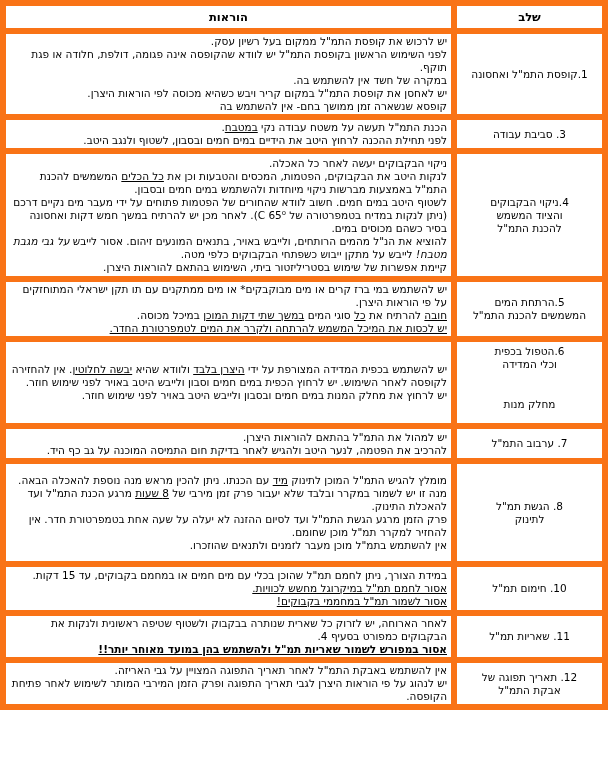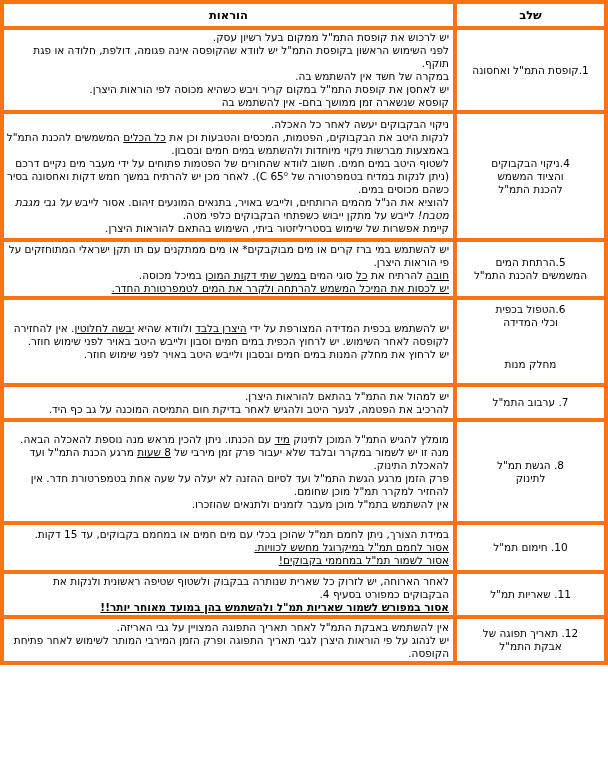--- a/index.html
+++ b/index.html
@@ -1,18 +1,18 @@
 <!DOCTYPE html>
 <html lang="he" dir="rtl"><head>
 <meta charset="utf-8">
 <style>
   html,body{margin:0;padding:0;background:#ffffff;}
   .page{width:608px;direction:rtl;font-family:"DejaVu Sans",sans-serif;color:#000;}
   table{border-collapse:collapse;width:608px;table-layout:fixed;}
-  th,td{border:4px solid #f97316;}
+  th,td{border:6px solid #f97316;}
   thead th{font-weight:bold;font-size:11.5px;height:20px;padding:1px 2px;text-align:center;vertical-align:middle;}
   td.step{width:151px;text-align:center;vertical-align:middle;font-size:10.5px;line-height:13px;padding:1px 2px;}
   td.step.split{vertical-align:top;position:relative;padding-top:3px;}
   .step-bottom{position:absolute;bottom:12px;left:0;right:0;text-align:center;}
   td.instr{vertical-align:middle;font-size:10.5px;line-height:13px;padding:1px 4px 1px 2px;text-align:right;}
   .para{margin:0;}
   .u{text-decoration:underline;}
   .b{font-weight:bold;}
   .i{font-style:italic;}
 </style>
@@ -35,20 +35,29 @@
         <tr style="height: 66px;">
           <td class="step">
             <div>1.קופסת התמ"ל ואחסונה</div>
           </td>
           <td class="instr">
             <div class="para"><span>יש לרכוש את קופסת התמ"ל ממקום בעל רשיון עסק.</span></div>
             <div class="para"><span>לפני השימוש הראשון בקופסת התמ"ל יש לוודא שהקופסה אינה פגומה, דולפת, חלודה או פגת תוקף.</span></div>
             <div class="para"><span>במקרה של חשד אין להשתמש בה.</span></div>
             <div class="para"><span>יש לאחסן את קופסת התמ"ל במקום קריר ויבש כשהיא מכוסה לפי הוראות היצרן.</span></div>
             <div class="para"><span>קופסא שנשארה זמן ממושך בחם- אין להשתמש בה</span></div>
+          </td>
+        </tr>
+        <tr style="height: 34px;">
+          <td class="step">
+            <div>3. סביבת עבודה</div>
+          </td>
+          <td class="instr">
+            <div class="para"><span>הכנת התמ"ל תעשה על משטח עבודה נקי </span><span class="u">במטבח</span><span>.</span></div>
+            <div class="para"><span>לפני תחילת ההכנה לרחוץ היטב את הידיים במים חמים ובסבון, לשטוף ולנגב היטב.</span></div>
           </td>
         </tr>
         <tr style="height: 128px;">
           <td class="step">
             <div>4.ניקוי הבקבוקים</div>
             <div>והציוד המשמש</div>
             <div>להכנת התמ"ל</div>
           </td>
           <td class="instr">
             <div class="para"><span>ניקוי הבקבוקים יעשה לאחר כל האכלה.</span></div>

